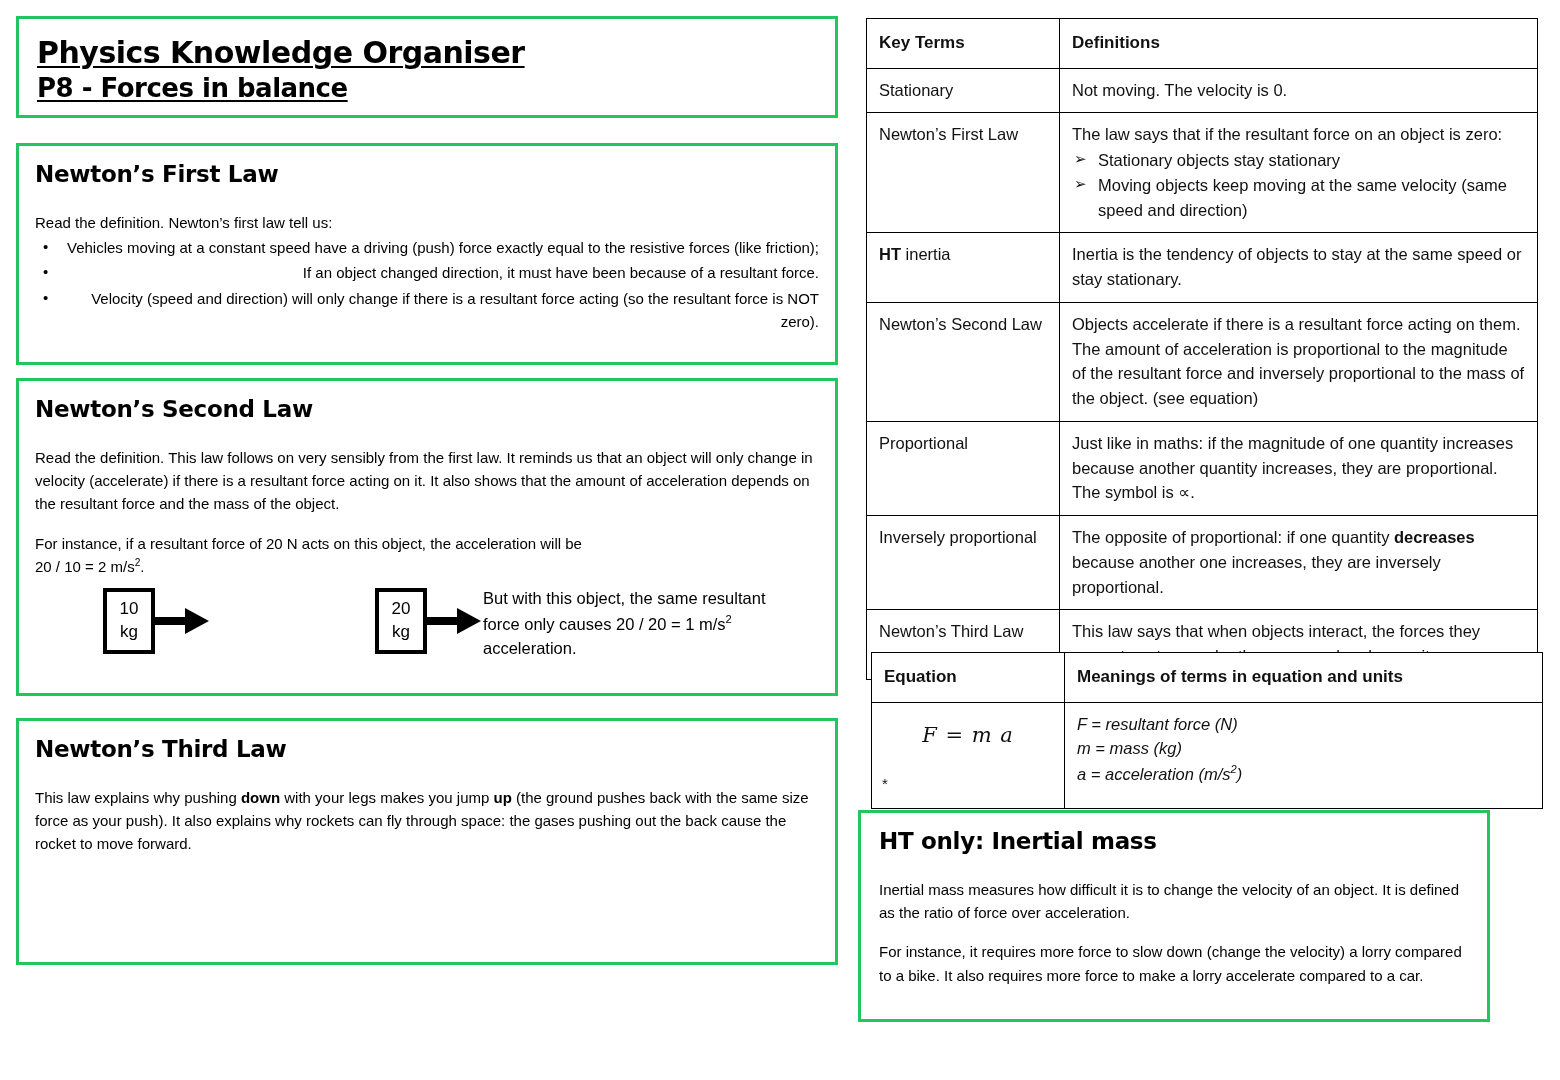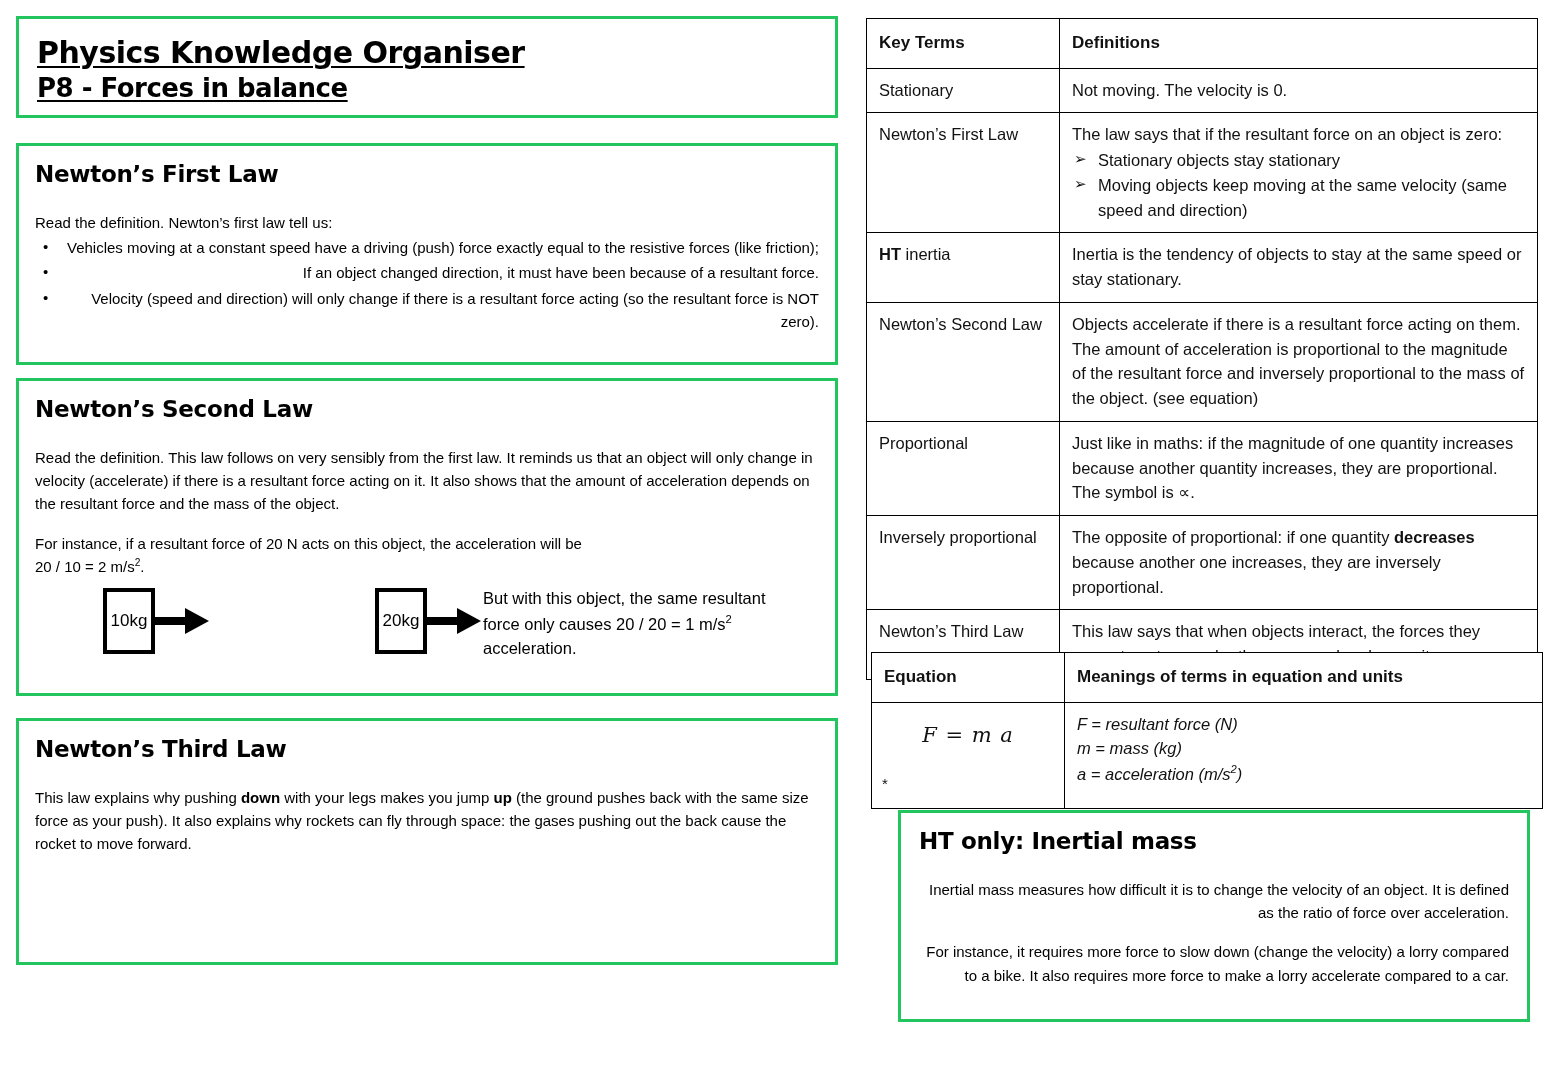--- a/index.html
+++ b/index.html
@@ -91,20 +91,21 @@
     top: 0;
     display: flex;
     align-items: center;
   }
   .massbox {
     width: 52px;
     height: 66px;
     border: 4px solid #000;
     box-sizing: border-box;
     display: flex;
+    flex-direction: column;
     align-items: center;
     justify-content: center;
     font-size: 17px;
     line-height: 1.35;
   }
   .arrow {
     position: relative;
     width: 58px;
     height: 34px;
     display: flex;
@@ -332,19 +333,19 @@
       </td>
       <td class="eq-terms">
         <div><span>F = resultant force (N)</span></div>
         <div><span>m = mass (kg)</span></div>
         <div><span>a = acceleration (m/s</span><sup>2</sup><span>)</span></div>
       </td>
     </tr>
   </tbody>
 </table>
 
-<div class="panel" style="left:898px; top:810px; width:632px; height:212px; padding:14px 18px 12px 18px;">
+<div class="panel" style="left:858px; top:810px; width:632px; height:212px; padding:14px 18px 12px 18px;">
   <div class="panel-title">HT only: Inertial mass</div>
-  <div class="body-text" style="margin-top:22px;text-align:right;">
+  <div class="body-text" style="margin-top:22px;">
     <p>Inertial mass measures how difficult it is to change the velocity of an object. It is defined as the ratio of force over acceleration.</p>
     <p class="gap-p">For instance, it requires more force to slow down (change the velocity) a lorry compared to a bike. It also requires more force to make a lorry accelerate compared to a car.</p>
   </div>
 </div>
 
 </body></html>

